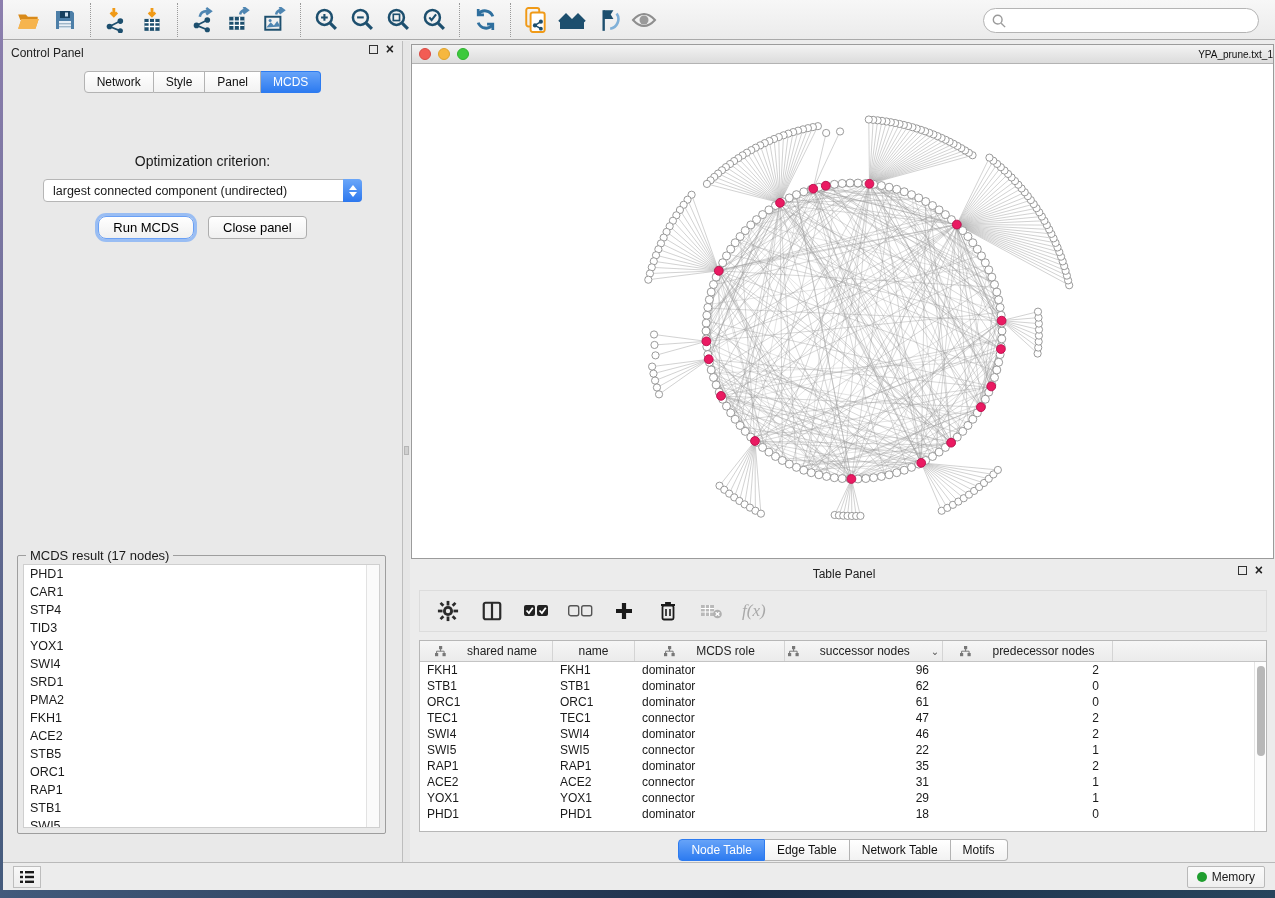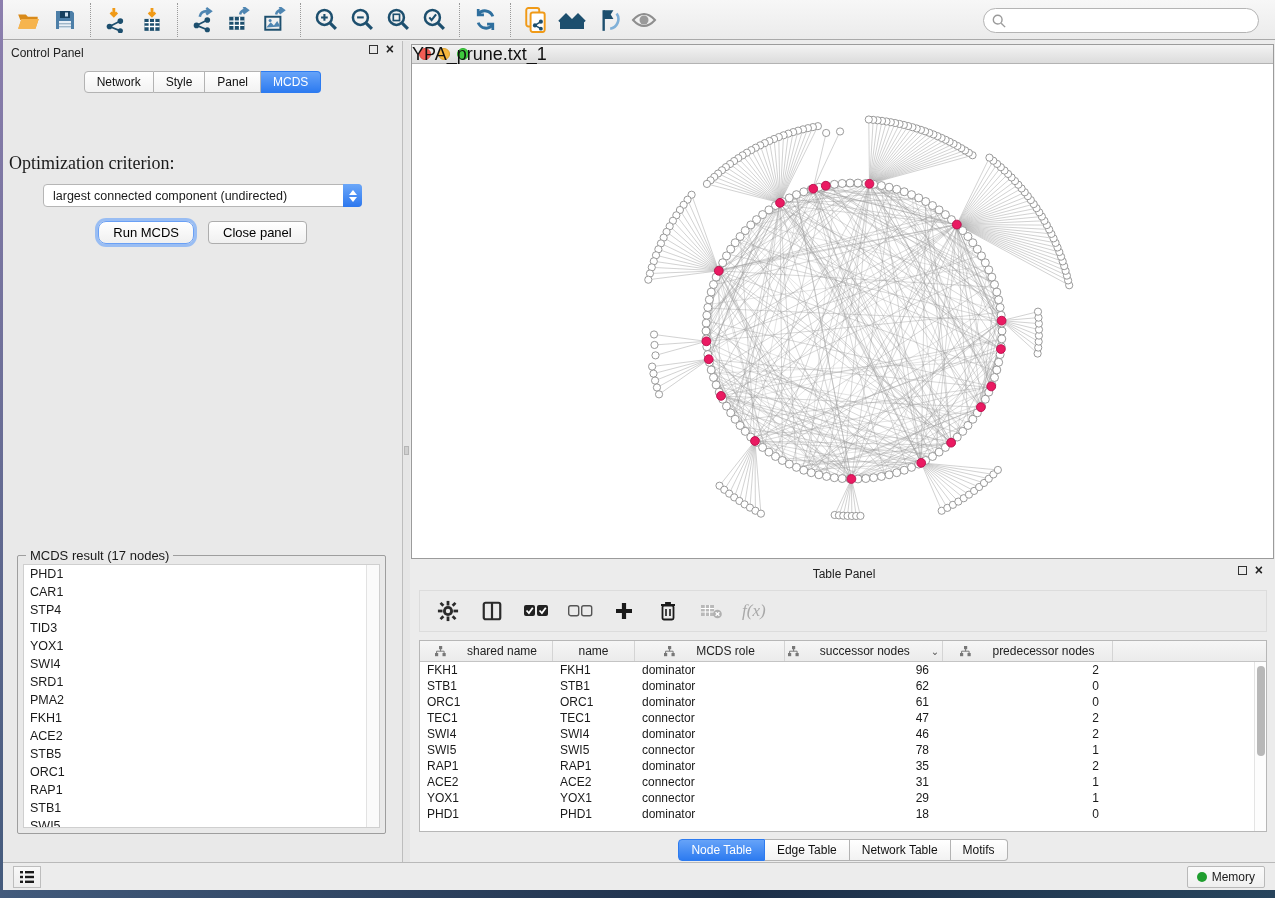--- a/index.html
+++ b/index.html
@@ -27,21 +27,21 @@
   .close-btn { font-size:14px; font-weight:bold; color:#222; line-height:9px; cursor:default; }
 
   .seg-row { display:flex; justify-content:center; }
   .seg { border:1px solid #b3b3b3; border-left-width:0; background:linear-gradient(#ffffff,#f2f2f2);
     padding:3px 12px; font-size:12px; color:#111; }
   .seg:first-child { border-left-width:1px; border-radius:4px 0 0 4px; }
   .seg:last-child { border-radius:0 4px 4px 0; }
   .seg.active { background:linear-gradient(#66a3f8,#2d7bf0); color:#fff; border-color:#2d7bf0; }
 
   .mcds-content { position:absolute; left:6px; right:6px; top:94px; bottom:6px; background:#e9e9e9; }
-  .opt-label { text-align:left; margin-top:18px; font-size:18px;font-family:Liberation Serif, serif; }
+  .opt-label { text-align:center; margin-top:18px; font-size:14px; }
   .dropdown { position:relative; margin:10px 34px 0 34px; height:23px; background:#fff; border:1px solid #b6b6b6;
     border-radius:4px; display:flex; align-items:center; padding-left:9px; font-size:12.5px; }
   .dd-stepper { position:absolute; right:-1px; top:-1px; width:19px; height:23px; border-radius:0 4px 4px 0;
     background:linear-gradient(#6ba7f9,#2c77ee); display:flex; flex-direction:column; align-items:center; justify-content:center; gap:2px; }
   .dd-stepper .up { width:0; height:0; border-left:4px solid transparent; border-right:4px solid transparent; border-bottom:5px solid #fff; }
   .dd-stepper .dn { width:0; height:0; border-left:4px solid transparent; border-right:4px solid transparent; border-top:5px solid #fff; }
   .btn-row { display:flex; justify-content:center; gap:14px; margin-top:14px; }
   .btn { background:linear-gradient(#ffffff,#f0f0f0); border:1px solid #adadad; border-radius:4px; padding:3px 14px; font-size:13px; }
   .btn.focused { box-shadow:0 0 0 3px rgba(100,160,250,.6); border-color:#6aa0f5;border-radius:8px; }
 
@@ -57,21 +57,21 @@
 
   
   .netframe { position:absolute; left:408px; top:44px; right:1px; height:515px; border:1px solid #9b9b9b; background:#fff; }
   .net-titlebar { height:19px; background:linear-gradient(#f3f3f3,#dcdcdc); border-bottom:1px solid #b3b3b3;
     display:flex; align-items:center; padding:0 7px; position:relative; }
   .lights { display:flex; gap:7px; }
   .light { width:12px; height:12px; border-radius:50%; }
   .light.red { background:#f25c54; border:1px solid #da4b43; }
   .light.yellow { background:#f6b73e; border:1px solid #dfa32c; }
   .light.green { background:#3ec93e; border:1px solid #2fb32f; }
-  .net-title { position:absolute; left:0; right:0; text-align:left; font-size:18px; color:#111; }
+  .net-title { position:absolute; left:0; right:0; text-align:right; font-size:10px; color:#111; }
   .net-canvas { position:absolute; left:0; right:0; top:19px; bottom:0; background:#fff; overflow:hidden; }
   .net-canvas svg { position:absolute; left:0; top:0; }
 
   
   .tpanel { position:absolute; left:408px; right:0; top:562px; bottom:28px; background:#ececec; }
   .ttoolbar { position:absolute; left:8px; right:8px; top:28px; height:42px; background:#ebebeb; border:1px solid #dcdcdc;
     display:flex; align-items:center; gap:16px; padding-left:14px; }
   .ticon { width:28px; height:28px; display:flex; align-items:center; justify-content:center; }
   .fx { font-family:"Liberation Serif", serif; font-style:italic; font-size:17px; color:#a8a8a8; }
 
@@ -1209,21 +1209,21 @@
               <div class="td left" style="width: 133px;">SWI4</div>
               <div class="td left" style="width: 82px;">SWI4</div>
               <div class="td left" style="width: 150px;">dominator</div>
               <div class="td right" style="width: 158px;">46</div>
               <div class="td right" style="width: 170px;">2</div>
             </div>
             <div class="trow">
               <div class="td left" style="width: 133px;">SWI5</div>
               <div class="td left" style="width: 82px;">SWI5</div>
               <div class="td left" style="width: 150px;">connector</div>
-              <div class="td right" style="width: 158px;">78</div>
+              <div class="td right" style="width: 158px;">22</div>
               <div class="td right" style="width: 170px;">1</div>
             </div>
             <div class="trow">
               <div class="td left" style="width: 133px;">RAP1</div>
               <div class="td left" style="width: 82px;">RAP1</div>
               <div class="td left" style="width: 150px;">dominator</div>
               <div class="td right" style="width: 158px;">35</div>
               <div class="td right" style="width: 170px;">2</div>
             </div>
             <div class="trow">

